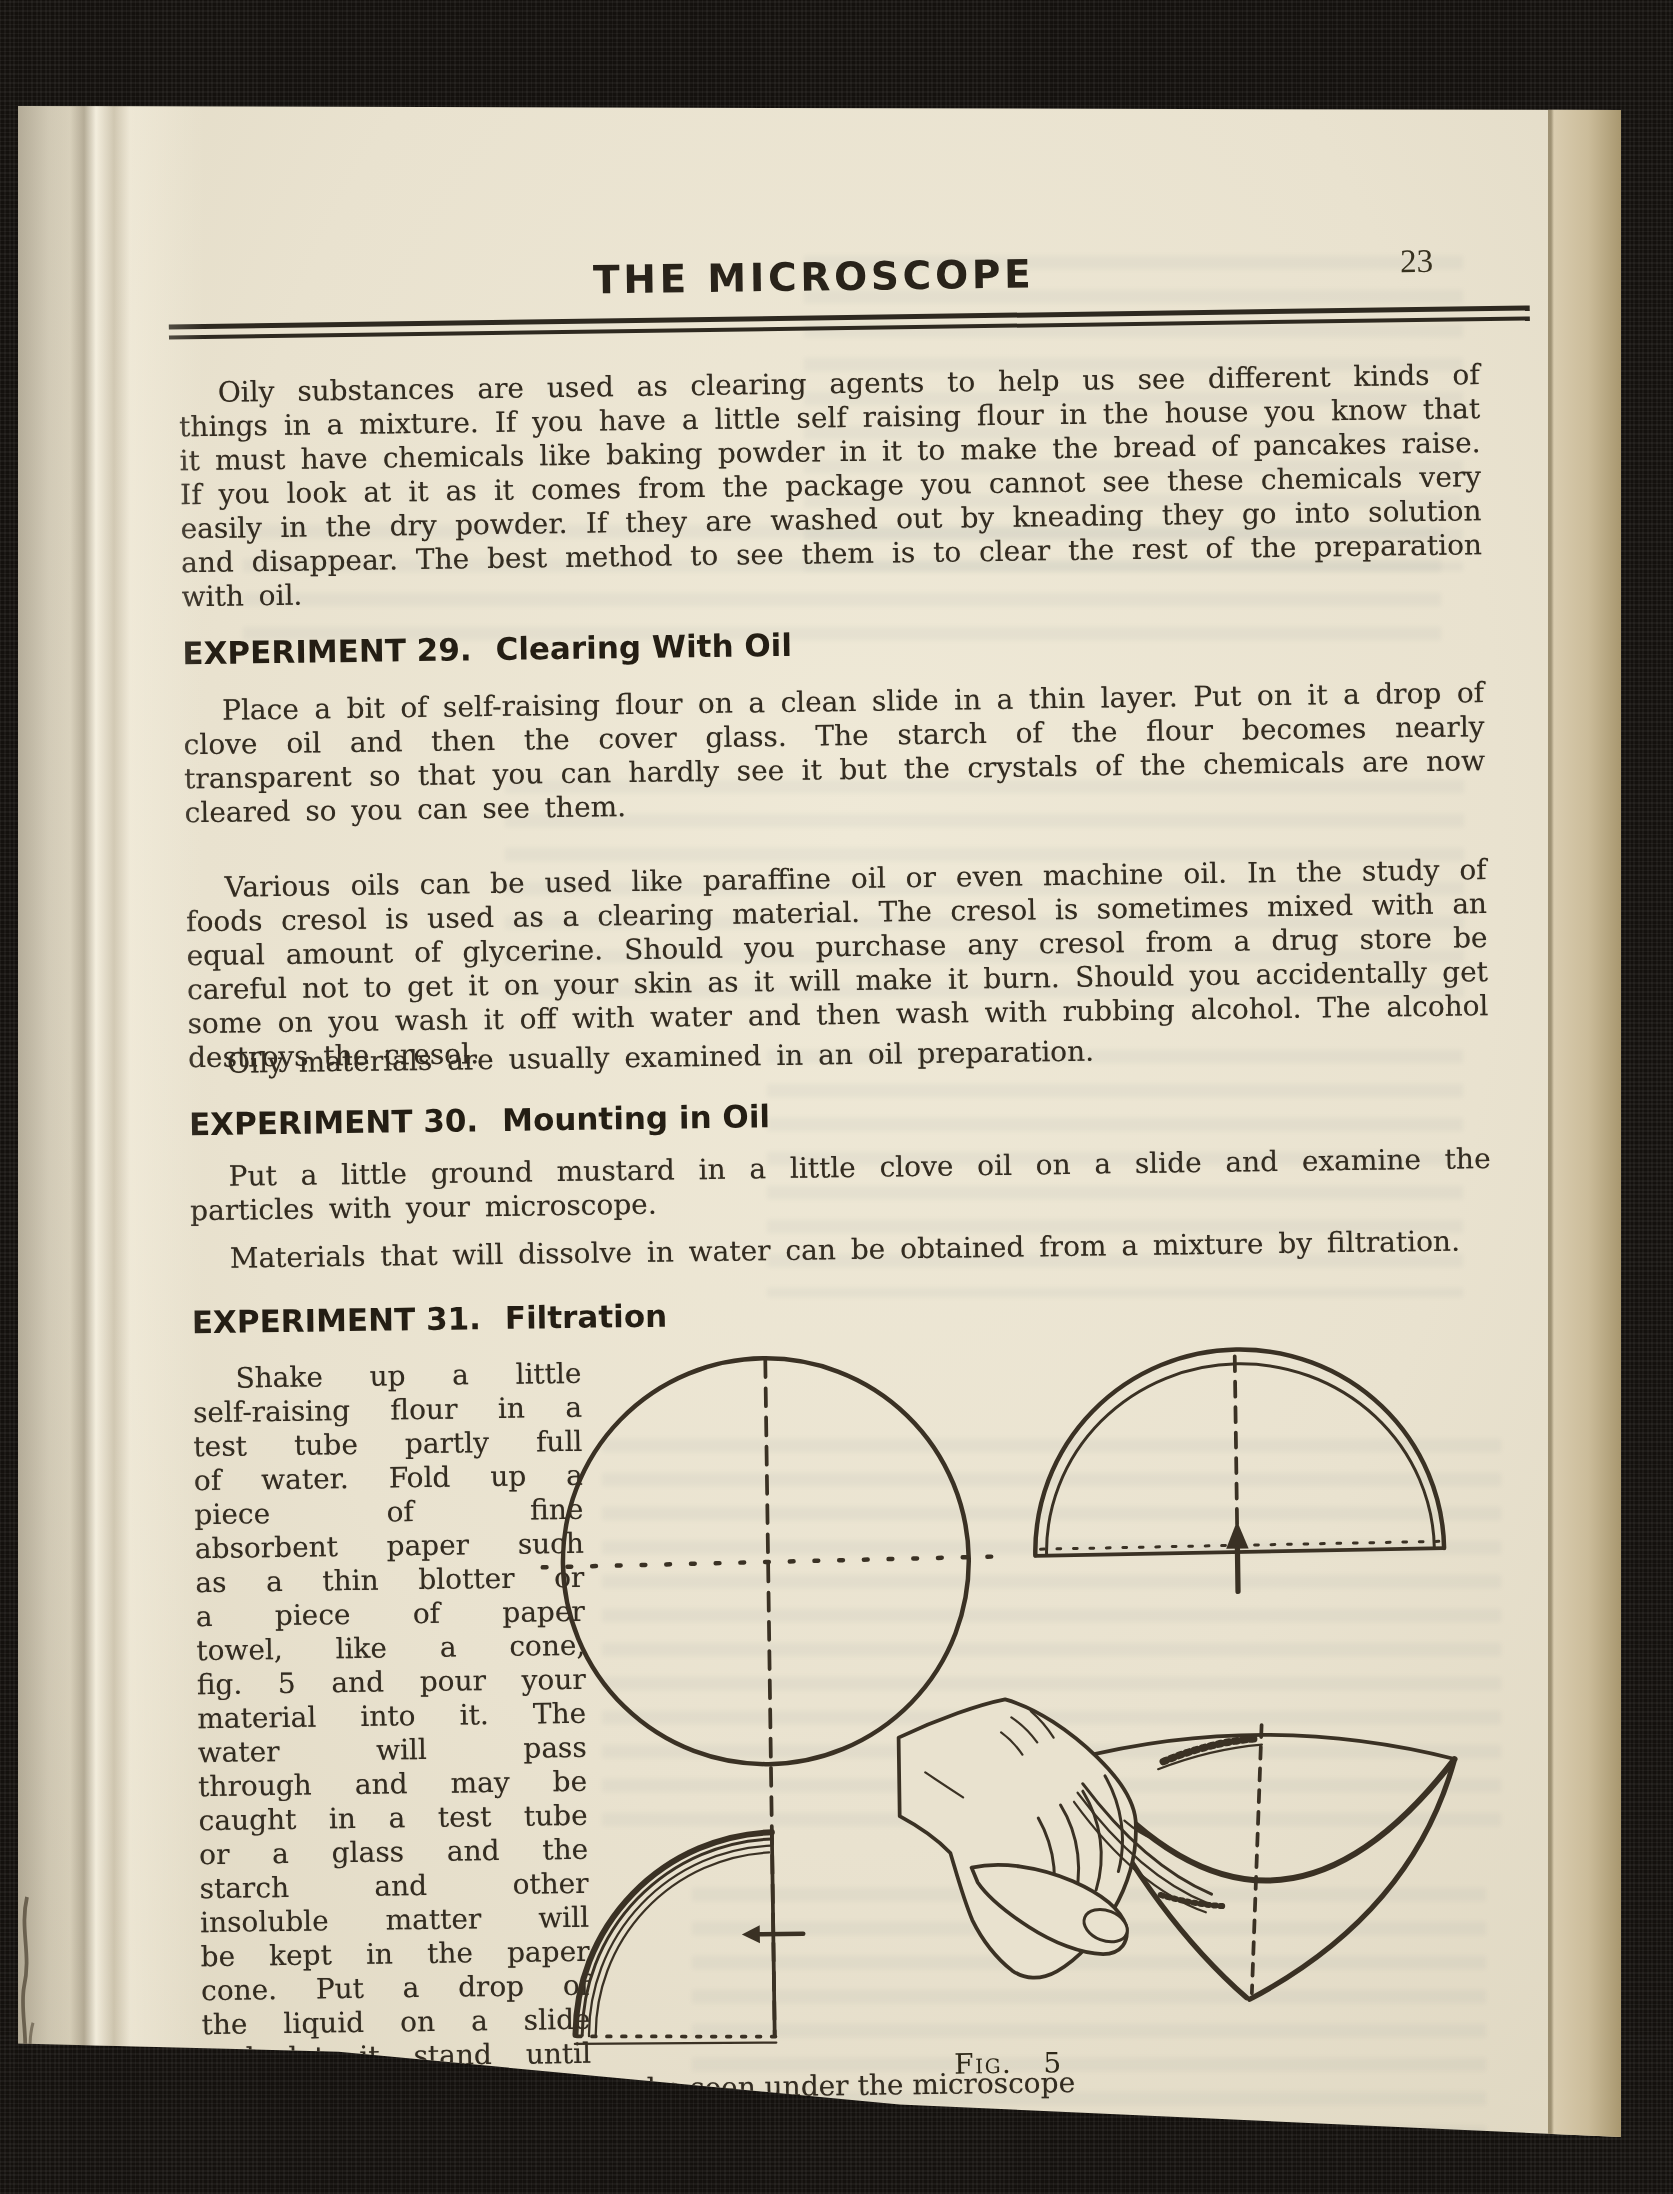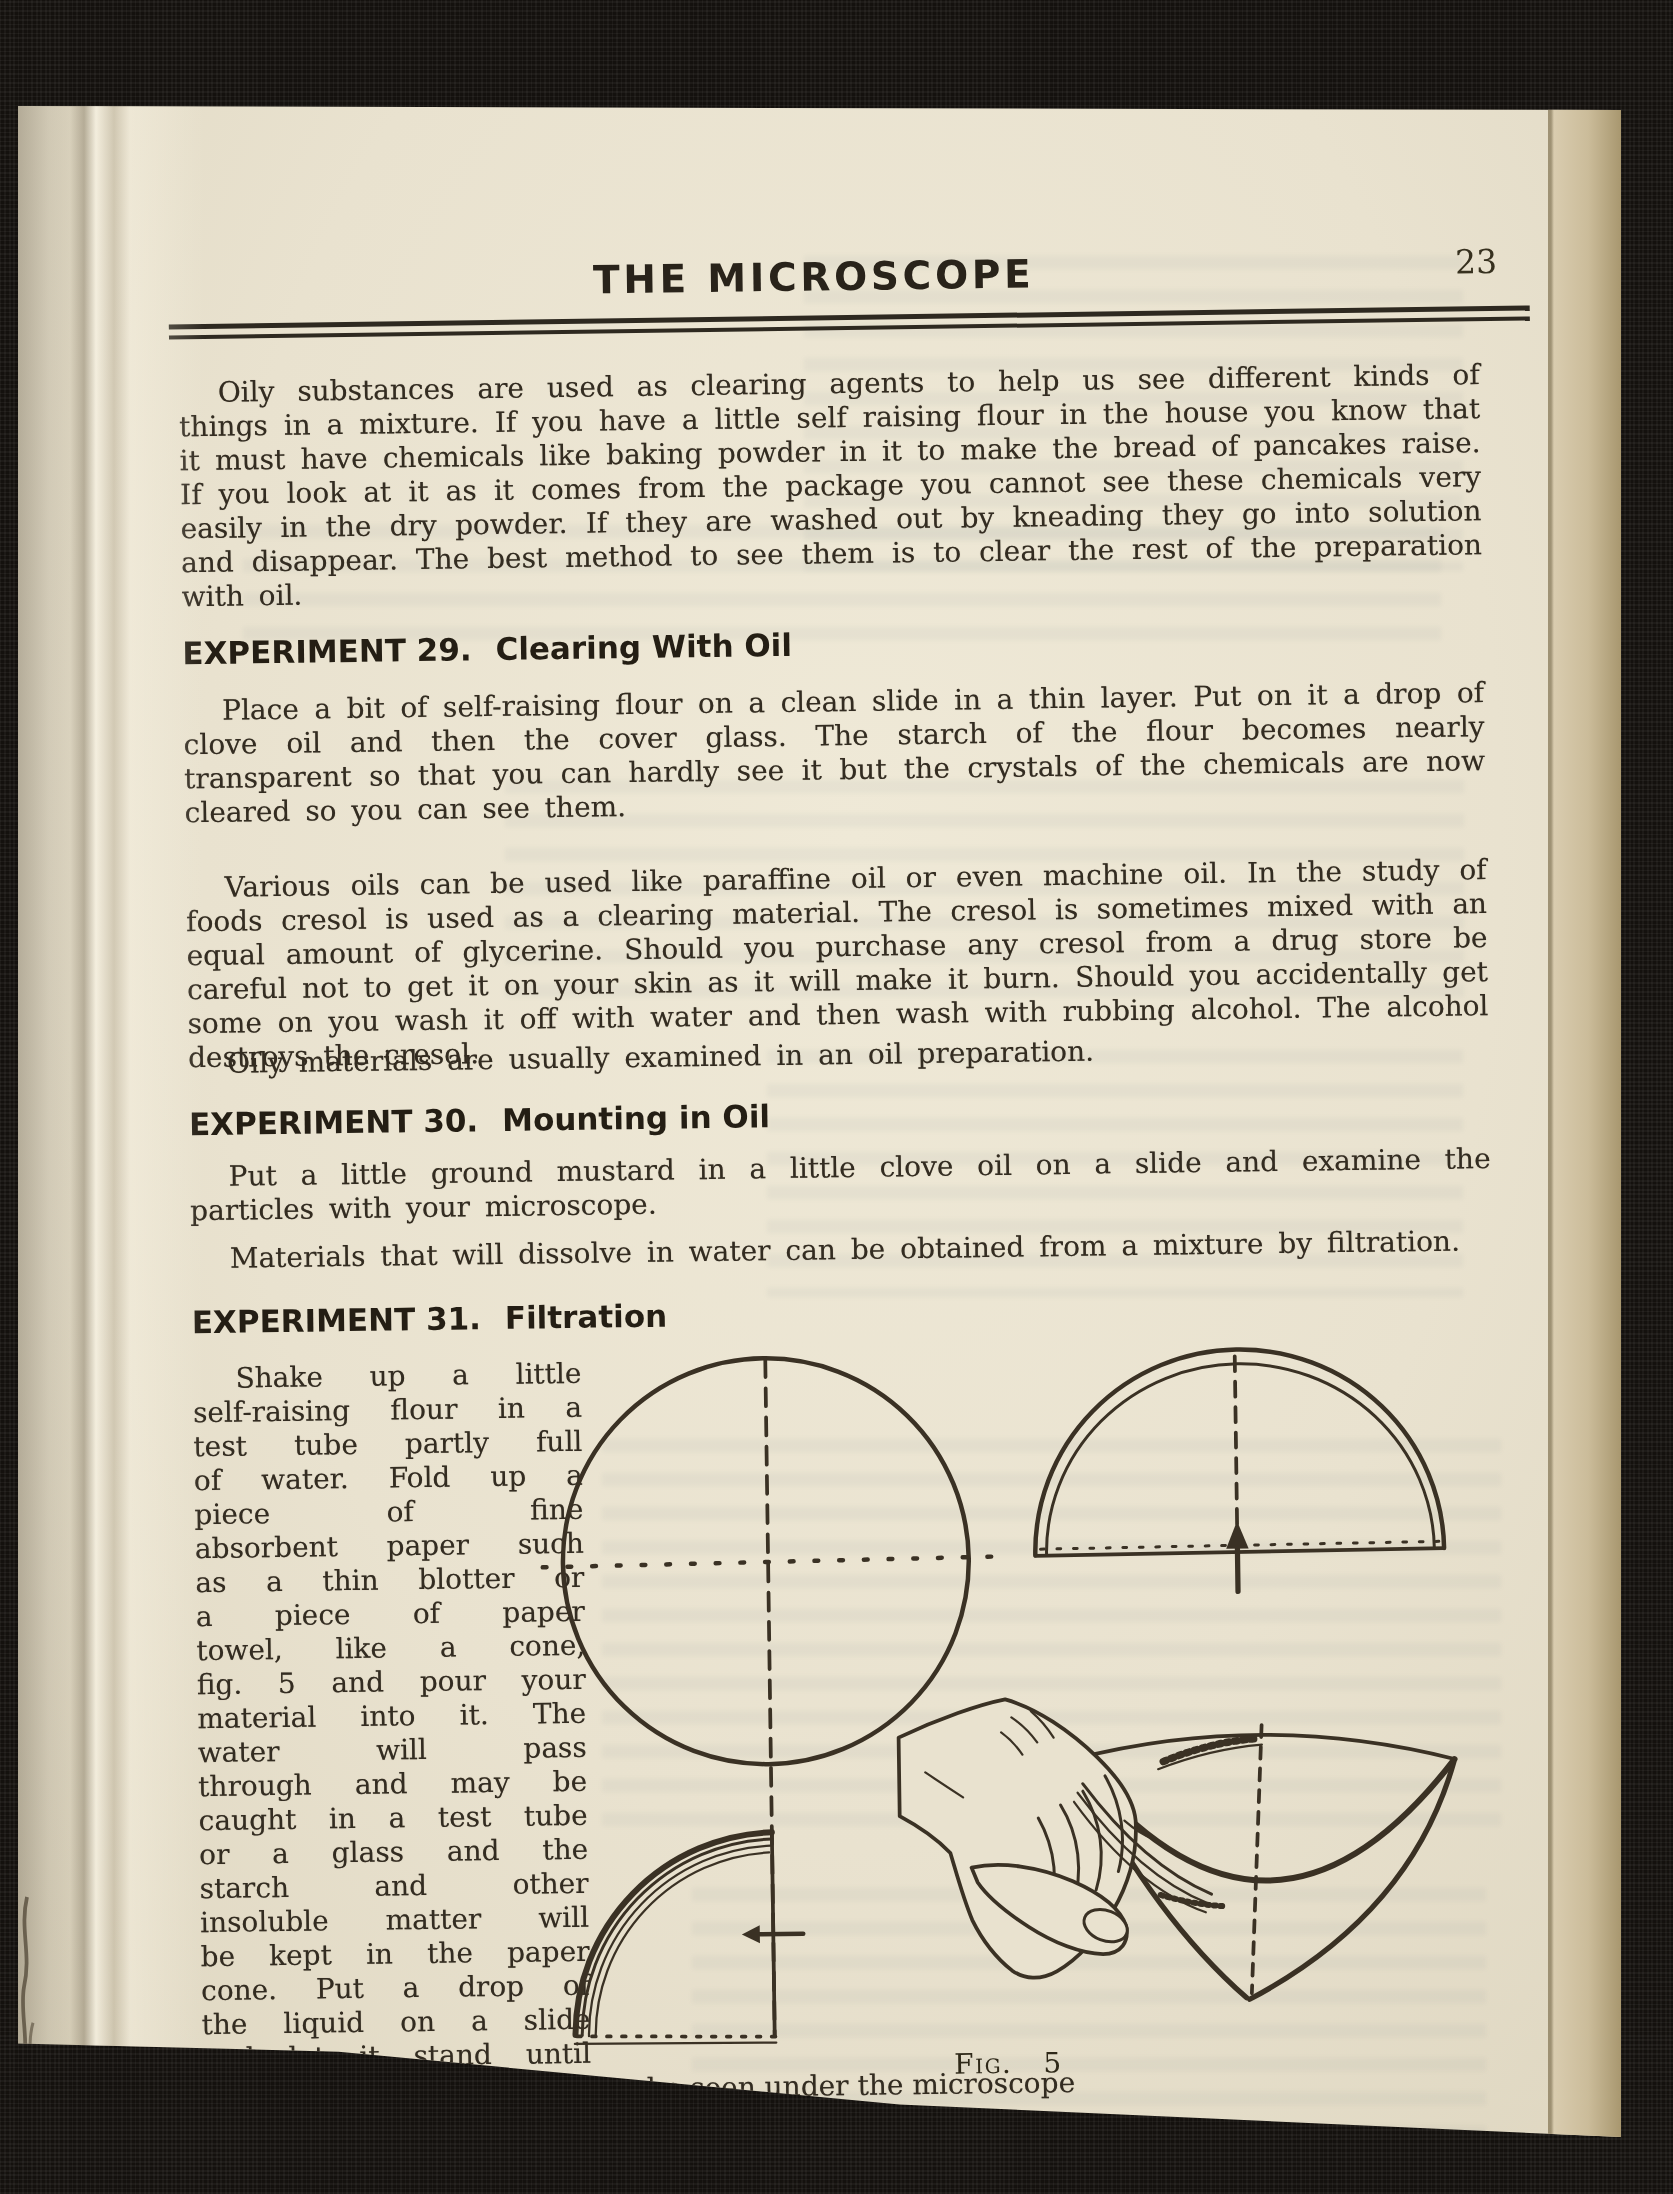--- a/index.html
+++ b/index.html
@@ -28,21 +28,21 @@
   .edge-band{
     position:absolute; right:0; top:0; width:73px; height:100%;
     background: linear-gradient(90deg, rgba(141,127,95,0.8) 0 3px, #d9ccaf 6px, #cbbc9a 55%, #a8976f 100%);
     pointer-events:none;
   }
   .print{ position:absolute; inset:0; transform:rotate(-0.8deg); transform-origin:52% 50%; color:#342d22;}
   .running-head{
     position:absolute; left:171px; top:148px; width:1273px; text-align:center;
     font-family:"DejaVu Sans", sans-serif; font-weight:bold; font-size:39px; letter-spacing:3.7px; color:#29231a;
   }
-  .page-number{ position:absolute; left:1449px; top:145px; font-size:33px; color:#37311f;}
+  .page-number{ position:absolute; left:1394px; top:145px; font-size:33px; color:#37311f;font-family:Liberation Serif, serif;}
   .rule{ position:absolute; left:162px; width:1361px; background:#2e2920;}
   .rule1{ top:209px; height:5.2px;}
   .rule2{ top:220px; height:3.7px;}
   .para{
     position:absolute; left:171px; width:1301px; margin:0;
     font-size:28px; line-height:34px; text-align:justify; word-spacing:6px;
     color:#332c21; text-shadow:0 0 0.7px rgba(46,38,26,.45);
   }
   .indent{ text-indent:39px; }
   .heading{

